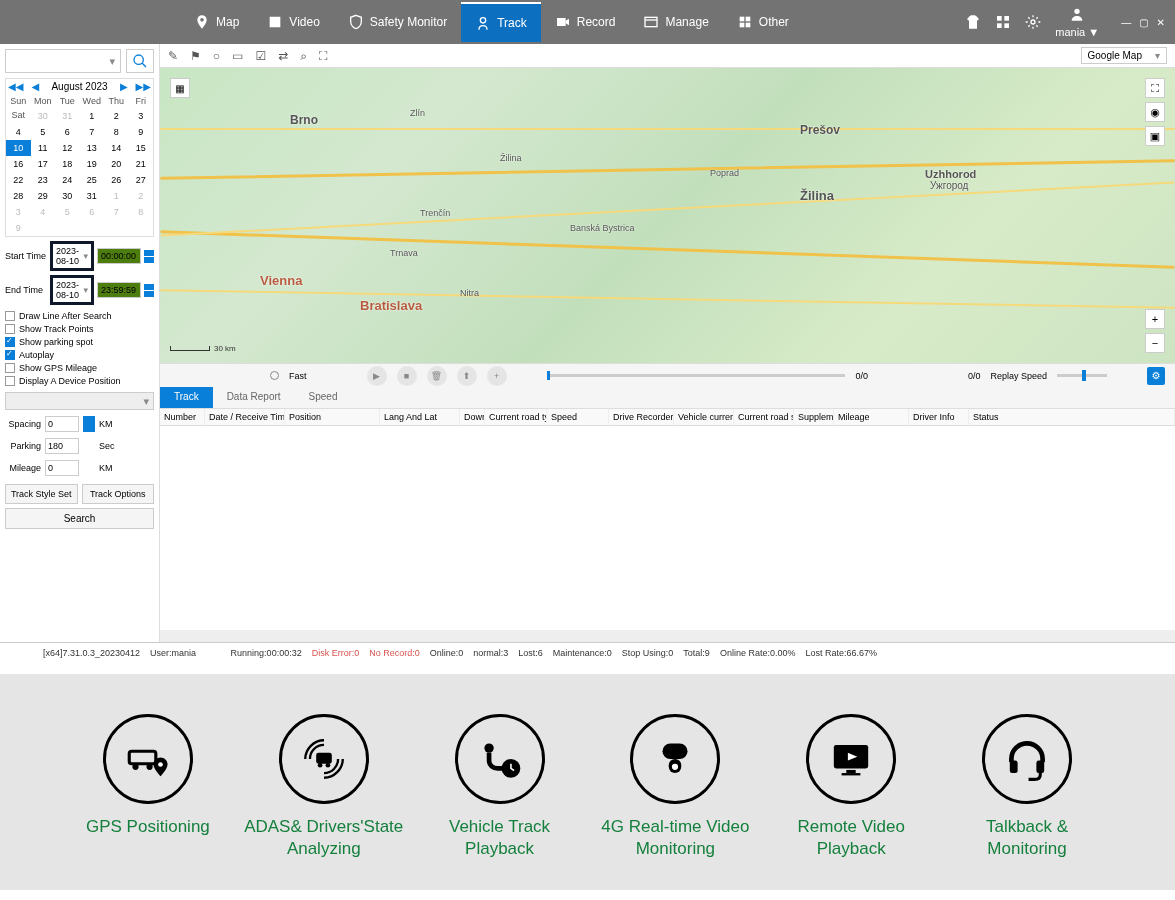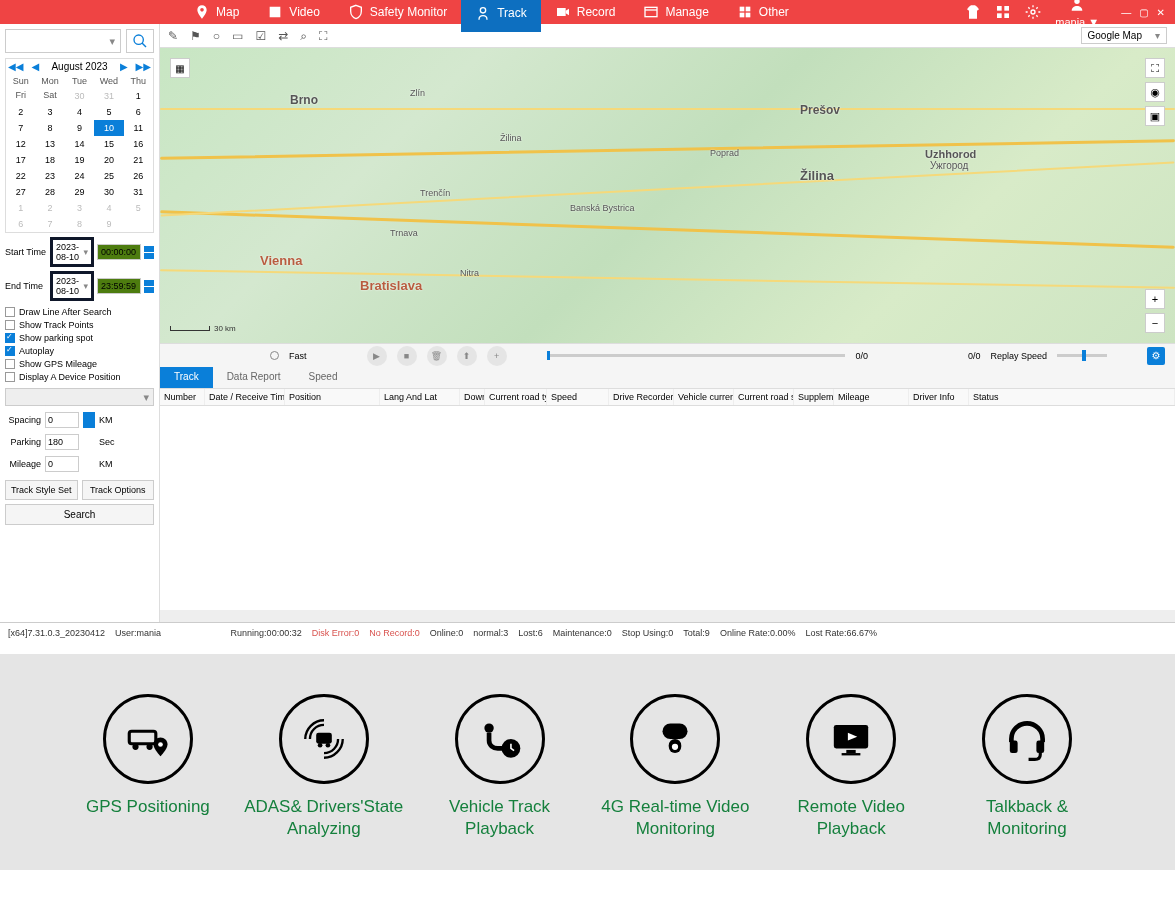--- a/index.html
+++ b/index.html
@@ -1,38 +1,38 @@
 <!DOCTYPE html>
 <html><head>
 <meta charset="utf-8">
 <style>
 * { margin: 0; padding: 0; box-sizing: border-box; }
 body { font-family: Arial, sans-serif; font-size: 11px; background: #fff; }
 
-.topbar { background: #ef4444; height: 24px; display: flex; align-items: center; padding: 0 10px; color: #fff; }
+.topbar { background: #737373; height: 44px; display: flex; align-items: center; padding: 0 10px; color: #fff; }
 .topbar-spacer-left { width: 170px; }
 .topbar-nav { display: flex; }
 .topbar-nav-item { display: flex; align-items: center; padding: 0 14px; height: 40px; cursor: pointer; gap: 6px; font-size: 12px; font-weight: 500; }
 .topbar-nav-item.active { background: #0d6fc0; border-top: 2px solid #fff; }
 .topbar-right { margin-left: auto; display: flex; align-items: center; gap: 14px; }
 .topbar-icon { width: 16px; height: 16px; display: inline-flex; align-items: center; justify-content: center; cursor: pointer; }
 .user-area { display: flex; align-items: center; gap: 4px; font-size: 11px; flex-direction: column; }
 .win-controls { display: flex; gap: 8px; margin-left: 8px; font-size: 10px; }
 
 .main-app { display: flex; height: 598px; }
 .sidebar { width: 160px; padding: 5px; border-right: 1px solid #ddd; }
 .search-row { display: flex; gap: 5px; margin-bottom: 5px; }
 .search-select { flex: 1; height: 24px; border: 1px solid #ccc; background: #fff; display: flex; align-items: center; justify-content: flex-end; padding: 0 5px; }
 .search-btn { width: 28px; height: 24px; border: 1px solid #ccc; display: flex; align-items: center; justify-content: center; cursor: pointer; color: #0a7fd9; font-size: 16px; }
 
 .calendar { border: 1px solid #ddd; }
 .cal-header { display: flex; align-items: center; justify-content: center; gap: 8px; font-size: 10px; padding: 2px; }
 .cal-nav { color: #0a7fd9; cursor: pointer; font-size: 10px; }
 .cal-title { flex: 1; text-align: center; }
-.cal-grid { display: grid; grid-template-columns: repeat(5, 1fr); font-size: 9px; text-align: center; }
+.cal-grid { display: grid; grid-template-columns: repeat(6, 1fr); font-size: 9px; text-align: center; }
 .cal-grid .dh { padding: 2px 0; color: #555; }
 .cal-grid .dc { padding: 3px 0; cursor: pointer; }
 .cal-grid .dc.om { color: #bbb; }
 .cal-grid .dc.sel { background: #0a7fd9; color: #fff; }
 
 .time-row { display: flex; align-items: center; gap: 3px; margin-top: 4px; font-size: 9px; }
 .time-row .lbl { width: 42px; }
 .time-row .dinp { flex: 1; border: 3px solid #0f172a; padding: 2px 3px; background: #fff; display: flex; justify-content: space-between; align-items: center; }
 .time-row .tinp { width: 44px; border: 1px solid #ccc; padding: 2px 3px; background: #4d7c0f; }
 .spinner { display: flex; flex-direction: column; gap: 1px; }
@@ -89,21 +89,21 @@
 .tab { padding: 4px 14px; font-size: 10px; cursor: pointer; color: #666; }
 .tab.active { background: #0a7fd9; color: #fff; }
 
 .table-area { flex: 1; overflow: auto; }
 .table-header { display: flex; background: #f9f9f9; border-bottom: 1px solid #ddd; font-size: 9px; }
 .th { padding: 3px 4px; border-right: 1px solid #eee; white-space: nowrap; overflow: hidden; }
 
 .hscroll { height: 12px; background: #eee; }
 
 .statusbar { height: 20px; border-top: 1px solid #ccc; display: flex; align-items: center; padding: 0 8px; font-size: 9px; color: #333; gap: 10px; }
-.statusbar .sb-user { color: #333; }
+.statusbar .sb-user { color: #333; margin-left: 35px; }
 .statusbar .sb-mid { margin-left: auto; display: flex; gap: 10px; }
 .statusbar .err { color: #d9534f; }
 
 .features { background: #e5e5e5; padding: 40px 60px 30px; display: flex; justify-content: space-around; }
 .feature { text-align: center; width: 160px; }
 .feature-icon { width: 90px; height: 90px; border: 3px solid #000; border-radius: 50%; margin: 0 auto 12px; display: flex; align-items: center; justify-content: center; }
 .feature-label { font-size: 17px; font-weight: 500; color: #15803d; line-height: 1.3; }
 
 svg.nav-ico { width: 16px; height: 16px; fill: #fff; }
 svg.feat-ico { width: 50px; height: 50px; fill: #000; }

